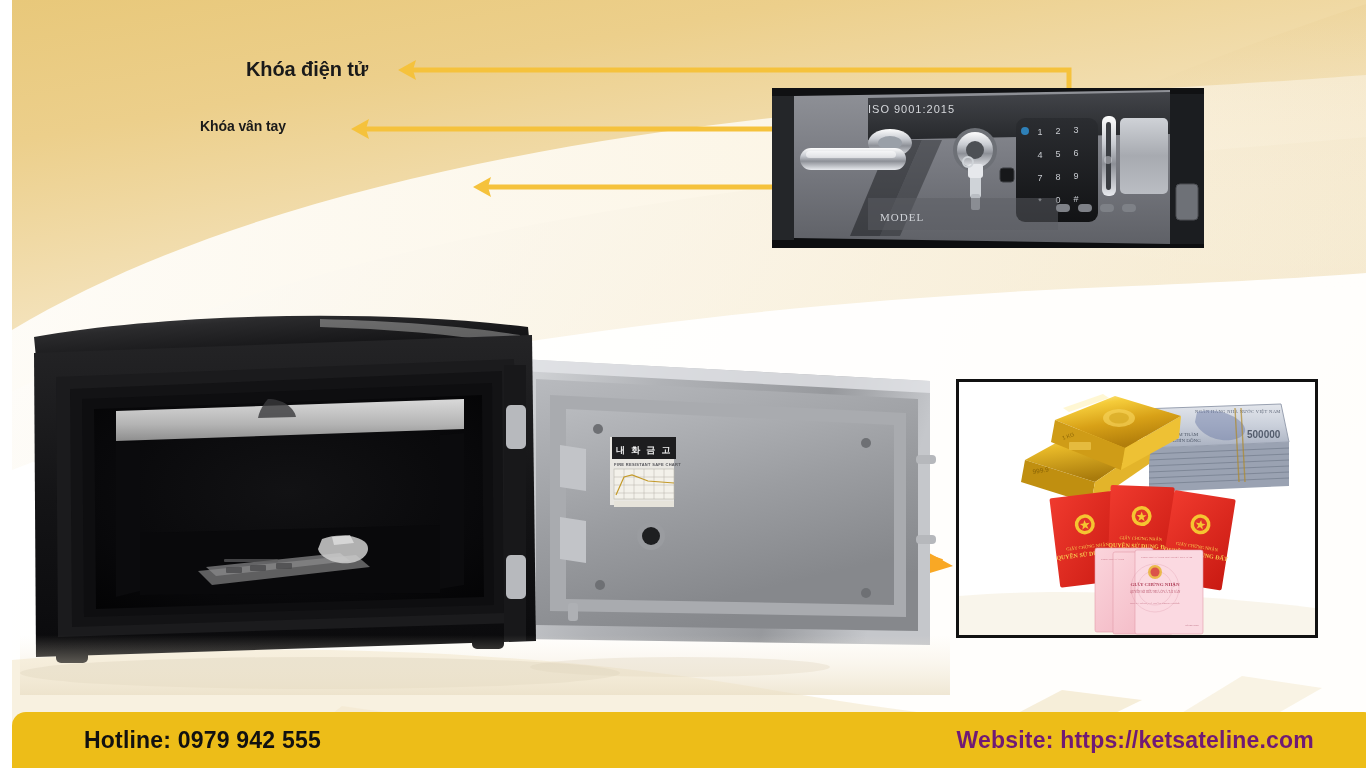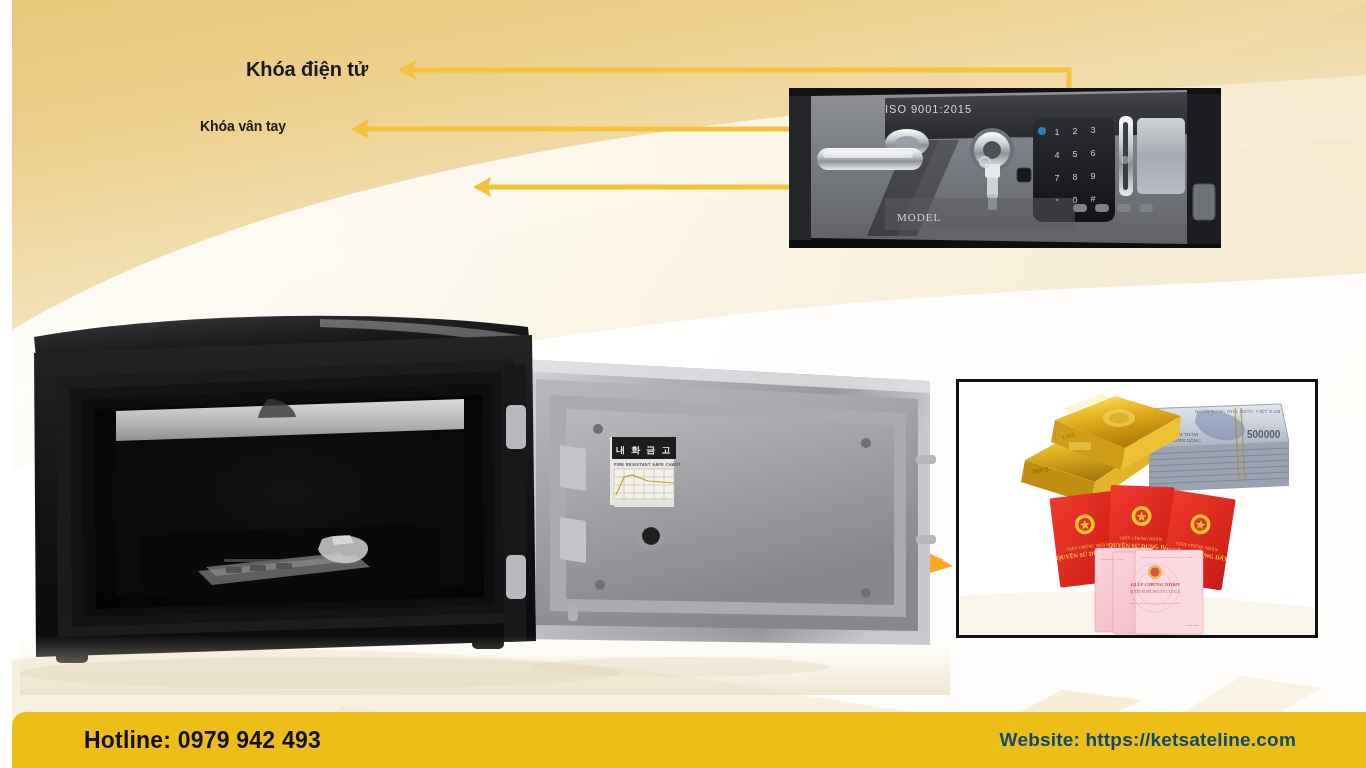--- a/index.html
+++ b/index.html
@@ -22,38 +22,38 @@
     font-weight:bold;
     color:#1a1a1a;
     white-space:nowrap;
     letter-spacing:-0.1px;
   }
   #lbl-0{left:234px;top:58px;font-size:20px;}
   #lbl-1{left:188px;top:118px;font-size:14px;}
   #lbl-2{left:198px;top:176px;font-size:20px;}
 
   
-  #lockpanel{position:absolute;left:777px;top:88px;width:432px;height:160px;overflow:hidden;}
+  #lockpanel{position:absolute;left:760px;top:88px;width:432px;height:160px;overflow:hidden;}
 
   
   #safephoto{position:absolute;left:8px;top:305px;width:930px;height:390px;font-weight:bold;}
 
   
   #inset{position:absolute;left:944px;top:379px;width:362px;height:259px;
     background:#ffffff;border:3px solid #111111;box-sizing:border-box;}
 
   
   #footer{
     position:absolute;left:0;right:0;bottom:0;height:56px;
     background:#edbd18;
     border-radius:14px 14px 0 0;
     display:flex;align-items:center;
   }
   #footer .hot{position:absolute;left:72px;font-size:23px;font-weight:bold;color:#111;letter-spacing:0.2px;}
-  #footer .web{position:absolute;right:82px;font-size:19px;font-weight:bold;color:#0c4a6e;letter-spacing:0.2px;}
+  #footer .web{position:absolute;right:64px;font-size:23px;font-weight:bold;color:#701a75;letter-spacing:0.2px;}
 </style>
 </head>
 <body>
 
 <div id="stage">
 
   <div class="bg-base"></div>
   <svg class="bg-svg" viewBox="0 0 1366 768" preserveAspectRatio="none">
     <defs>
       <linearGradient id="gSw1" x1="0" y1="0" x2="1" y2="0.4">
@@ -467,17 +467,17 @@
         <text x="182" y="176" font-family="Liberation Serif, serif" font-size="2.6" fill="#b8566c">
           CỘNG HÒA XÃ HỘI CHỦ NGHĨA VIỆT NAM</text>
         <text x="142" y="178" font-family="Liberation Serif, serif" font-size="2.6" fill="#b8566c">
           CỘNG HÒA XÃ HỘI</text>
         <text x="226" y="244" font-family="Liberation Serif, serif" font-size="2.6" fill="#c07a8c">Số phát hành</text>
       </g>
     </svg>
   </div>
 
   <div id="footer">
-    <span class="hot">Hotline: 0979 942 493</span>
+    <span class="hot">Hotline: 0979 942 555</span>
     <span class="web">Website: https://ketsateline.com</span>
   </div>
 
 </div>
 
 </body></html>

